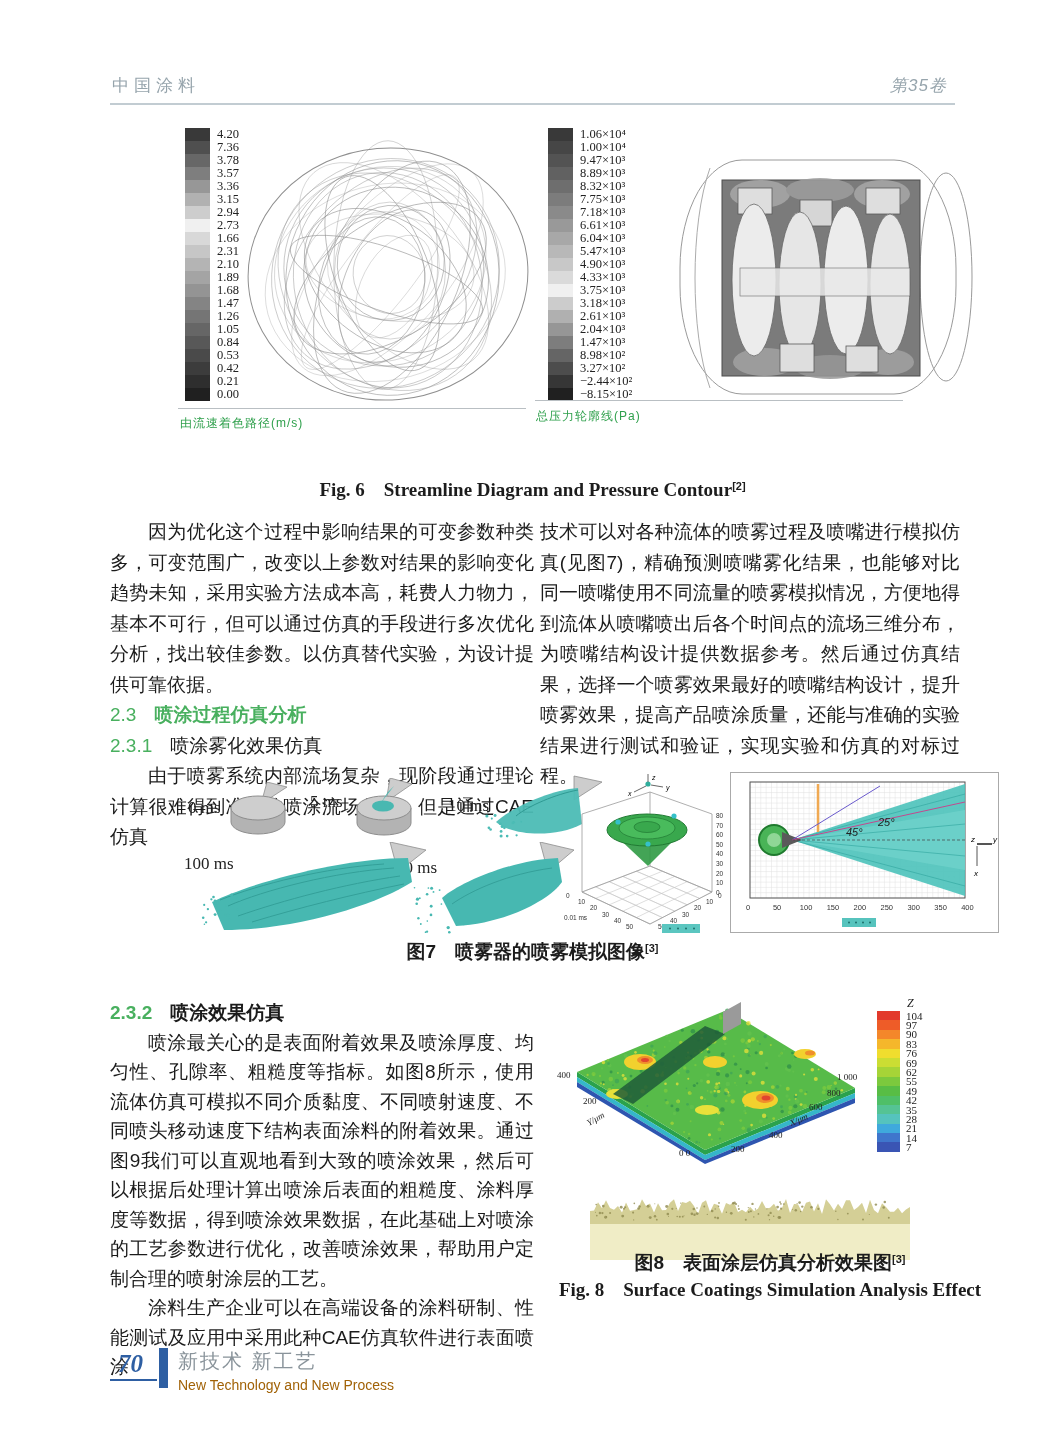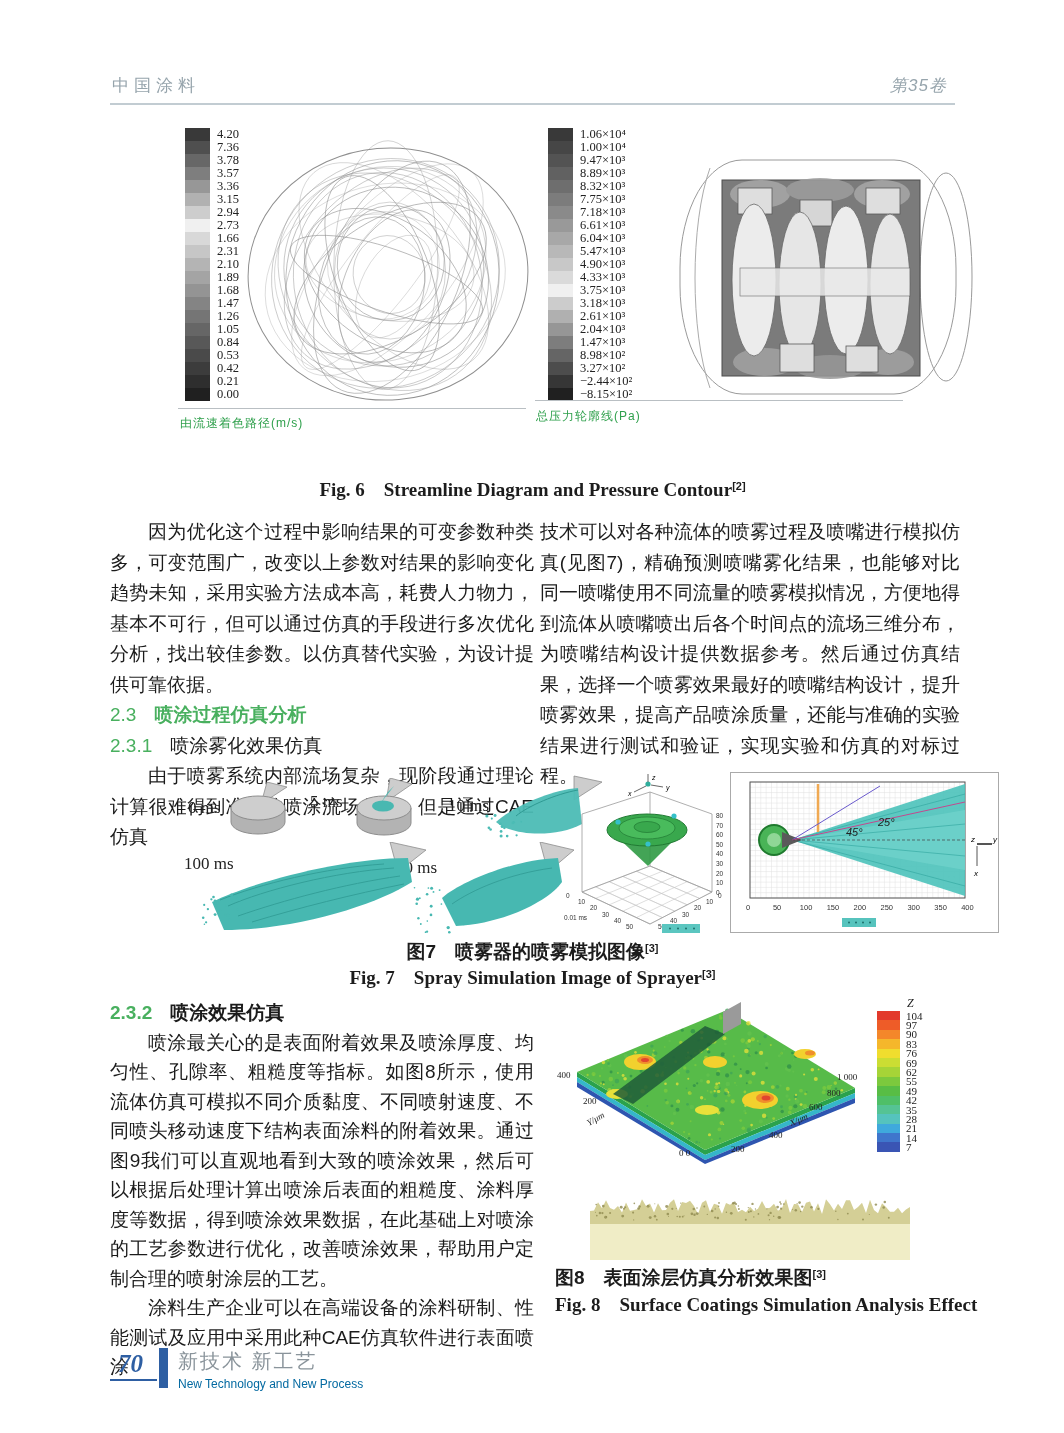--- a/index.html
+++ b/index.html
@@ -31,30 +31,30 @@
 
   .col{font-size:19px;line-height:30.5px;text-align:justify;color:#1b1b1b;}
   .col p{margin:0;text-indent:2em;}
   .h-line{line-height:30.5px;}
   .hnum{color:#49b05f;margin-right:18px;}
   .hgreen{color:#49b05f;font-weight:bold;}
   .hblack{color:#1b1b1b;}
 
   .ms-lab{font-family:"Liberation Serif",serif;font-size:17px;color:#222;}
 
-  .cap8{width:430px;font-weight:bold;margin-top:15px;}
+  .cap8{width:430px;text-align:center;font-weight:bold;}
 
   
   .footer{display:flex;align-items:flex-start;}
   .pageno{font-family:"Liberation Serif",serif;font-style:italic;font-weight:bold;
           font-size:25px;color:#2e5fa3;padding:2px 14px 1px 8px;border-bottom:2px solid #2e5fa3;}
   .fbar{width:9px;height:40px;background:#2e5fa3;margin-left:2px;}
   .ftitles{margin-left:10px;}
   .fzh{font-size:20px;color:#8a949b;letter-spacing:2px;}
-  .fen{font-size:12px;color:#0369a1;margin-top:2px;}
+  .fen{font-size:14px;color:#a16207;margin-top:2px;}
 </style>
 </head>
 <body>
 
 <div class="page">
 
   <div class="abs hdr-txt" style="left:112px;top:74px;">中国涂料</div>
   <div class="abs hdr-txt hdr-vol" style="left:890px;top:74px;">第35卷</div>
   <div class="abs hdr-line" style="left:110px;top:103px;width:845px;"></div>
 
@@ -614,23 +614,20 @@
       <rect x="112" y="146" width="34" height="9" fill="#56c3bd"></rect>
       <circle cx="119" cy="150.5" r="1" fill="#1c6f6a"></circle>
         <circle cx="126" cy="150.5" r="1" fill="#1c6f6a"></circle>
       <circle cx="133" cy="150.5" r="1" fill="#1c6f6a"></circle>
         <circle cx="140" cy="150.5" r="1" fill="#1c6f6a"></circle>
     </svg>
   </div>
 
   <div class="abs cap" style="left:110px;top:939px;">
     <span class="cap-zh">图7　喷雾器的喷雾模拟图像</span><sup>[3]</sup>
-  </div>
-  <div class="abs cap" style="left:110px;top:965px;">
-    <span class="cap-en">Fig. 7　Spray Simulation Image of Sprayer</span><sup>[3]</sup>
   </div>
 
   <div class="abs col" style="left:110px;top:998px;width:424px;line-height:29.5px;">
     <div class="h-line" style="line-height:29.5px;font-weight:bold;">
       <span class="hnum">2.3.2</span><span class="hblack">喷涂效果仿真</span>
     </div>
     <p>喷涂最关心的是表面附着效果及喷涂厚度、均匀性、孔隙率、粗糙度等指标。如图8所示，使用流体仿真可模拟不同介质黏度、不同喷射速度、不同喷头移动速度下结构表面涂料的附着效果。通过图9我们可以直观地看到大致的喷涂效果，然后可以根据后处理计算出喷涂后表面的粗糙度、涂料厚度等数据，得到喷涂效果数据，在此基础上对喷涂的工艺参数进行优化，改善喷涂效果，帮助用户定制合理的喷射涂层的工艺。</p>
     <p>涂料生产企业可以在高端设备的涂料研制、性能测试及应用中采用此种CAE仿真软件进行表面喷涂</p>
   </div>
 

